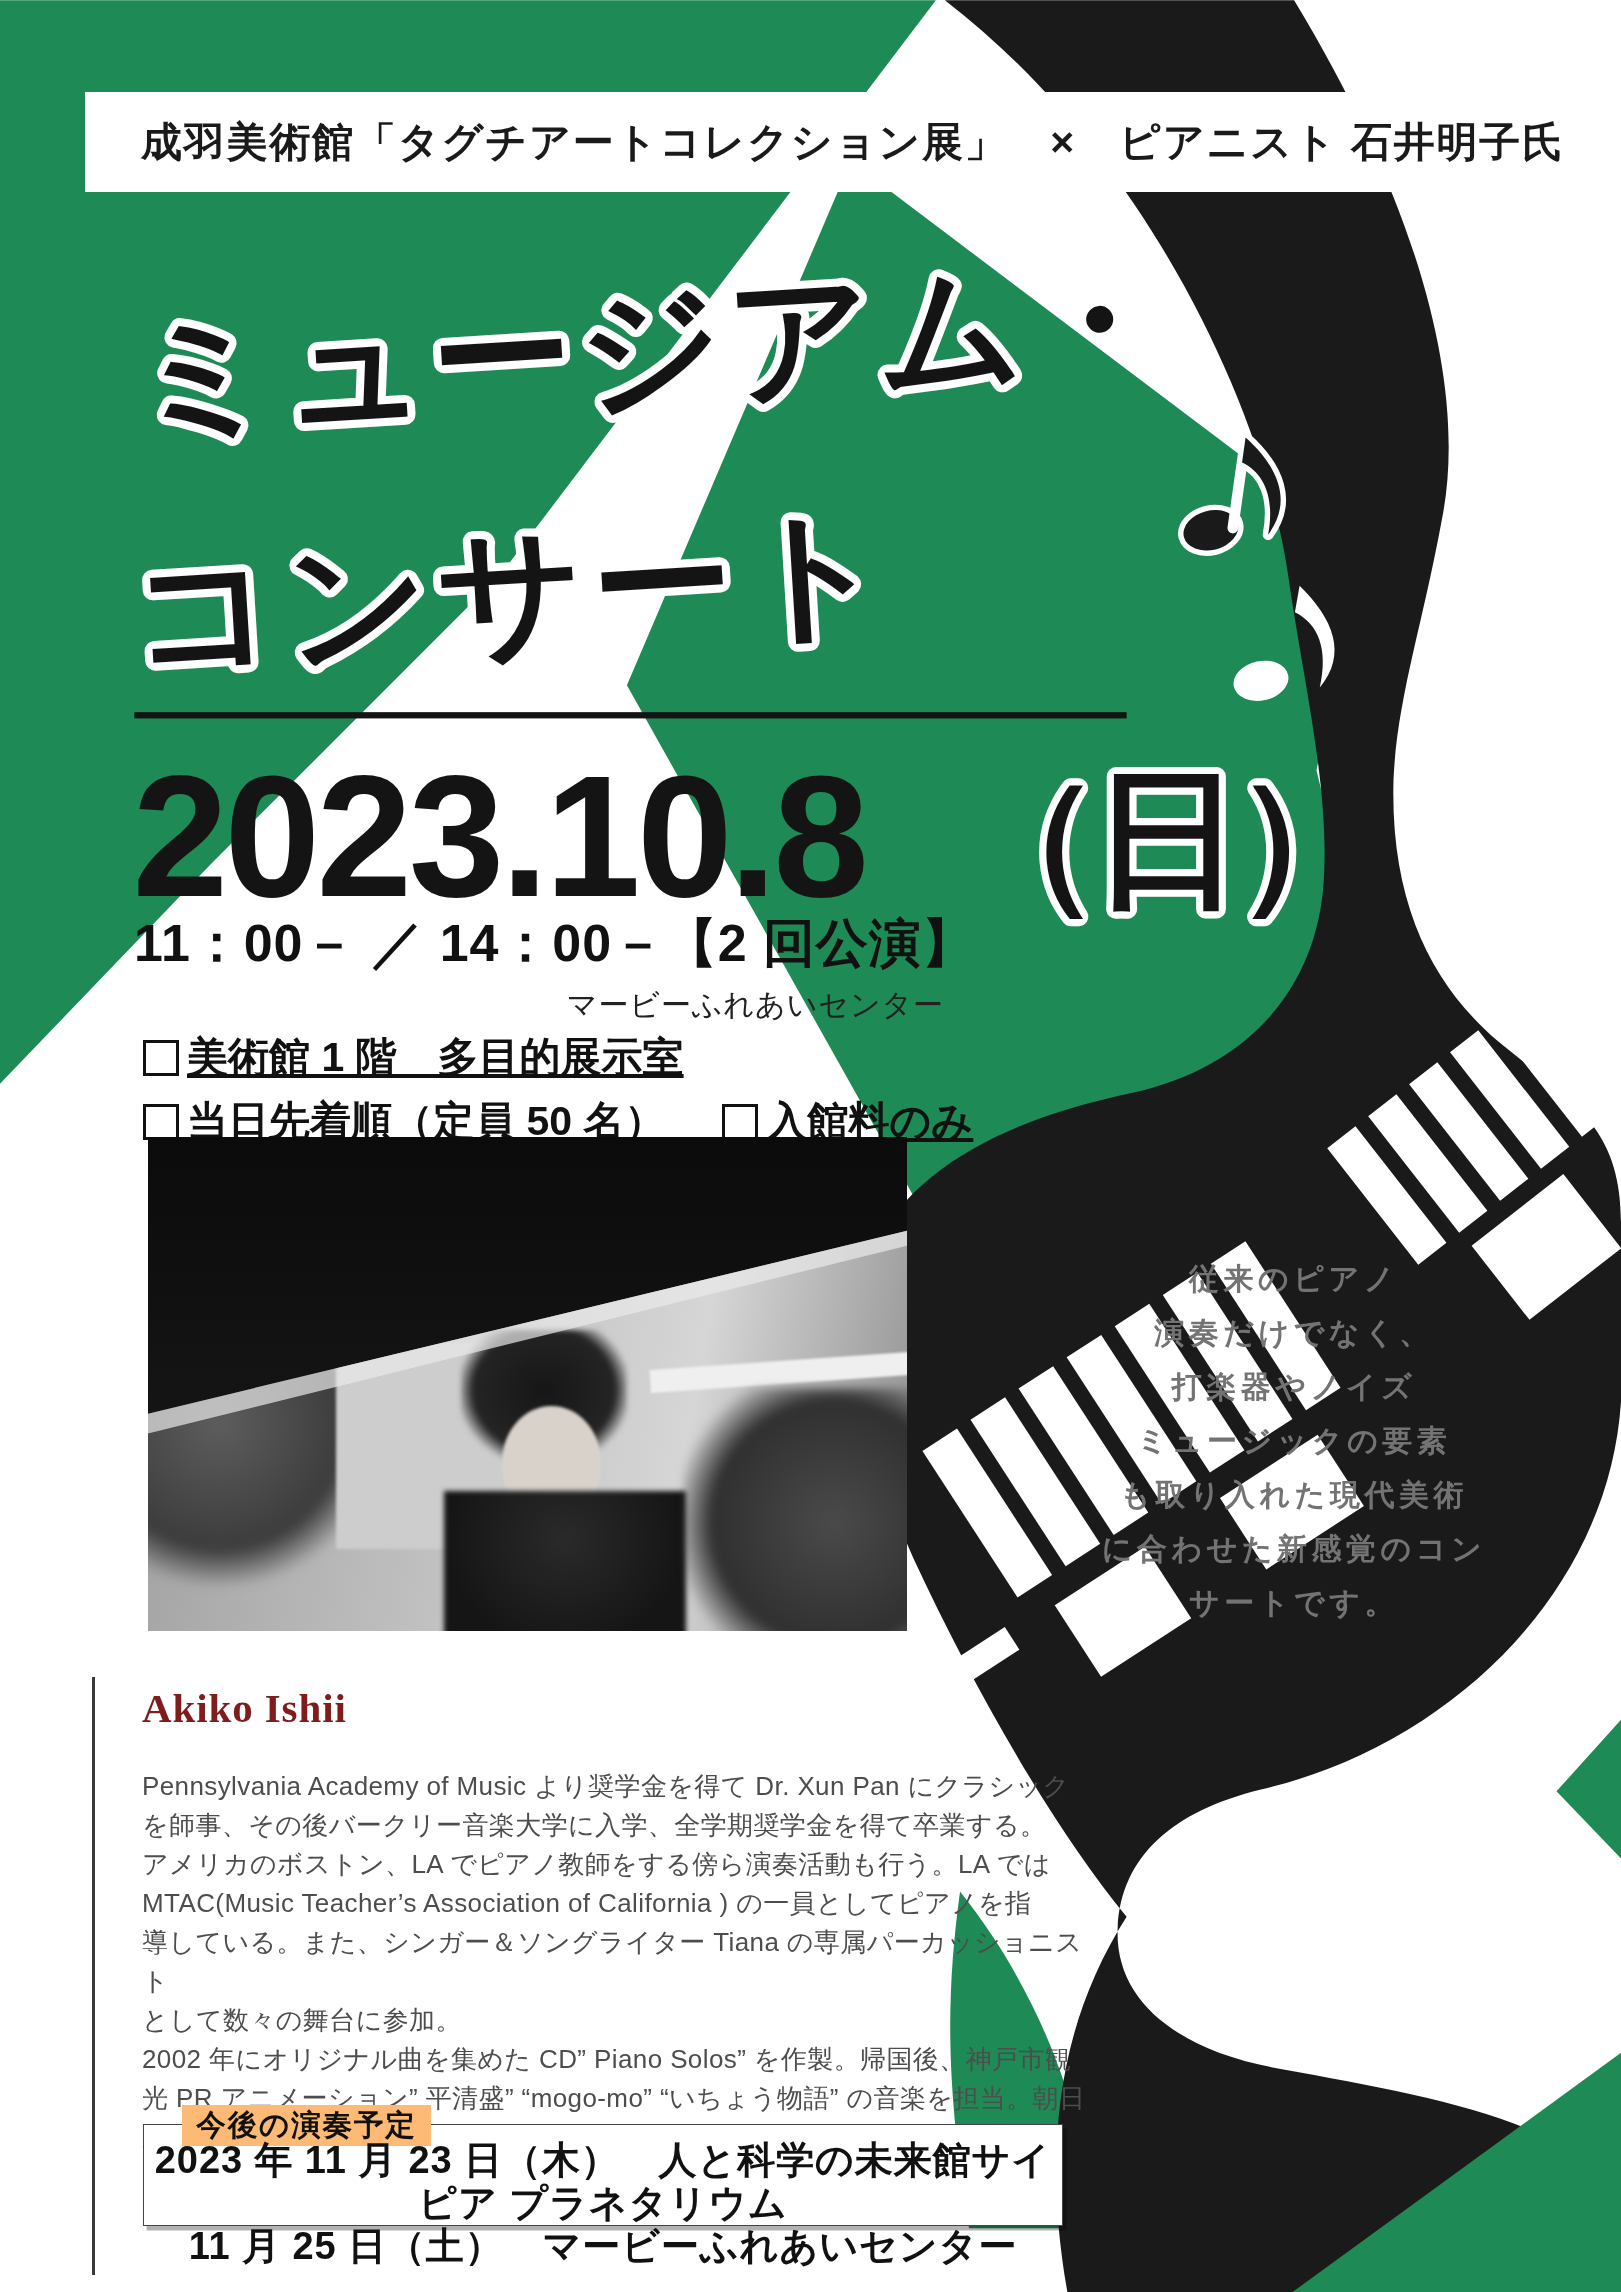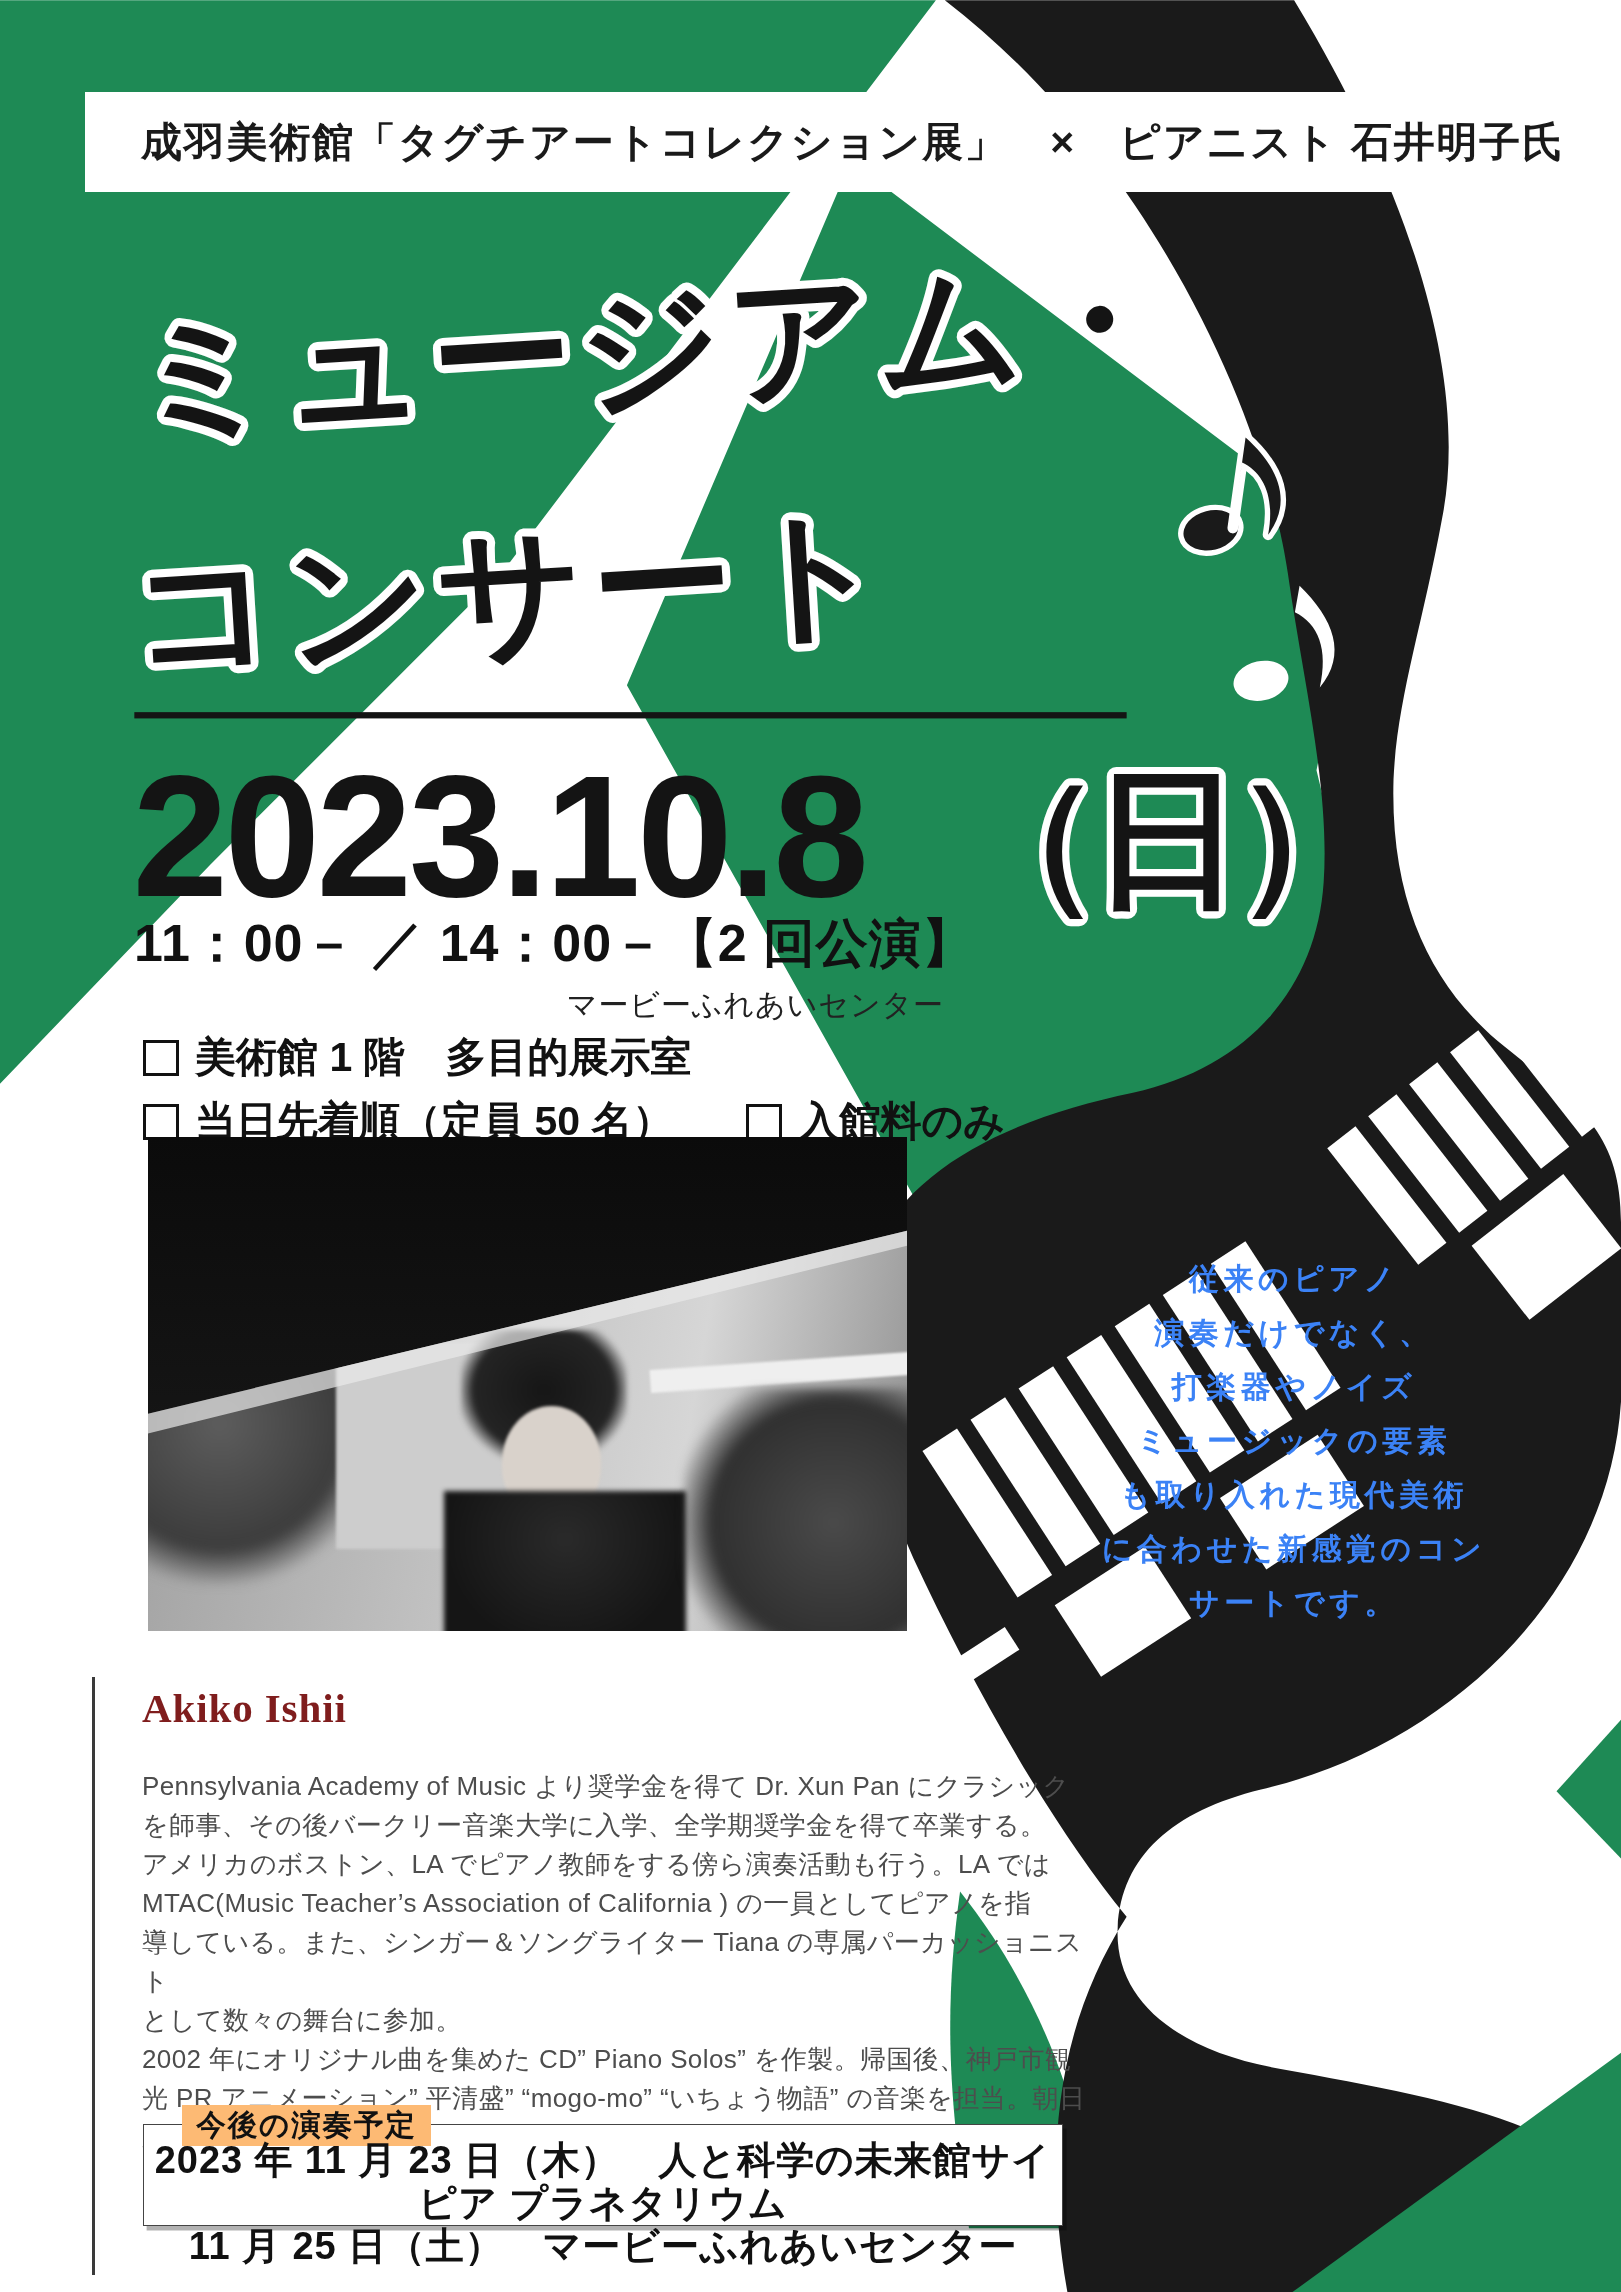--- a/index.html
+++ b/index.html
@@ -21,21 +21,21 @@
   .time-line {
     position:absolute; left:134px; top:909px; z-index:3;
     font-size:52px; font-weight:700; color:#111; letter-spacing:0.9px; white-space:nowrap;
   }
   .time-note {
     position:absolute; left:125px; top:985px; width:819px; z-index:3;
     font-size:30px; font-weight:500; color:#222; text-align:right; letter-spacing:0.9px;
   }
 
   .cb-line { position:absolute; left:143px; z-index:3; font-size:41px; font-weight:700;
-    color:#111; white-space:nowrap; display:flex; align-items:center; gap:16px; }
+    color:#111; white-space:nowrap; display:flex; align-items:center; gap:8px;text-decoration:underline; }
   .cb-line.one { top:1030px; }
   .cb-line.two { top:1094px; }
   .cb-box { display:inline-block; width:30px; height:30px; border:3.6px solid #111;
     background:#fff; flex:0 0 auto; }
   .cb-gap { display:inline-block; width:41px; }
 
   .photo { position:absolute; left:148px; top:1137px; width:759px; height:494px;
     background:linear-gradient(100deg,#9f9f9f 0%,#c2c2c2 45%,#d6d6d6 70%,#8f8f8f 100%);
     overflow:hidden; z-index:3; }
   .ph-lid { position:absolute; left:0; top:0; width:100%; height:100%;
@@ -57,21 +57,21 @@
     background:radial-gradient(ellipse at 50% 30%,#2a2a2a 0%,#151515 70%);
     filter:blur(2.7px); }
   .ph-glint { position:absolute; left:502px; top:224px; width:260px; height:23px;
     background:#efefef; transform:rotate(-4deg); filter:blur(0.9px); }
   .ph-right-mass { position:absolute; right:-27px; top:251px; width:251px; height:269px;
     background:radial-gradient(circle at 60% 50%,#4a4a4a 0%,#303030 60%,transparent 80%);
     filter:blur(4.5px); }
 
   .highlight {
     position:absolute; left:985px; top:1252px; width:618px; z-index:3;
-    font-size:30px; font-weight:700; color:#3b82f6; letter-spacing:4.5px;
+    font-size:30px; font-weight:700; color:#737373; letter-spacing:4.5px;
     line-height:54px; text-align:center;
   }
 
   .profile-rule { position:absolute; left:92px; top:1677px; width:2.7px; height:598px;
     background:#3a3a3a; z-index:3; }
   .profile-name {
     position:absolute; left:142px; top:1684px; z-index:3;
     font-family:"Liberation Serif","DejaVu Serif",serif;
     font-size:41px; font-weight:700; color:#7f1d1d; letter-spacing:0.9px;
   }

